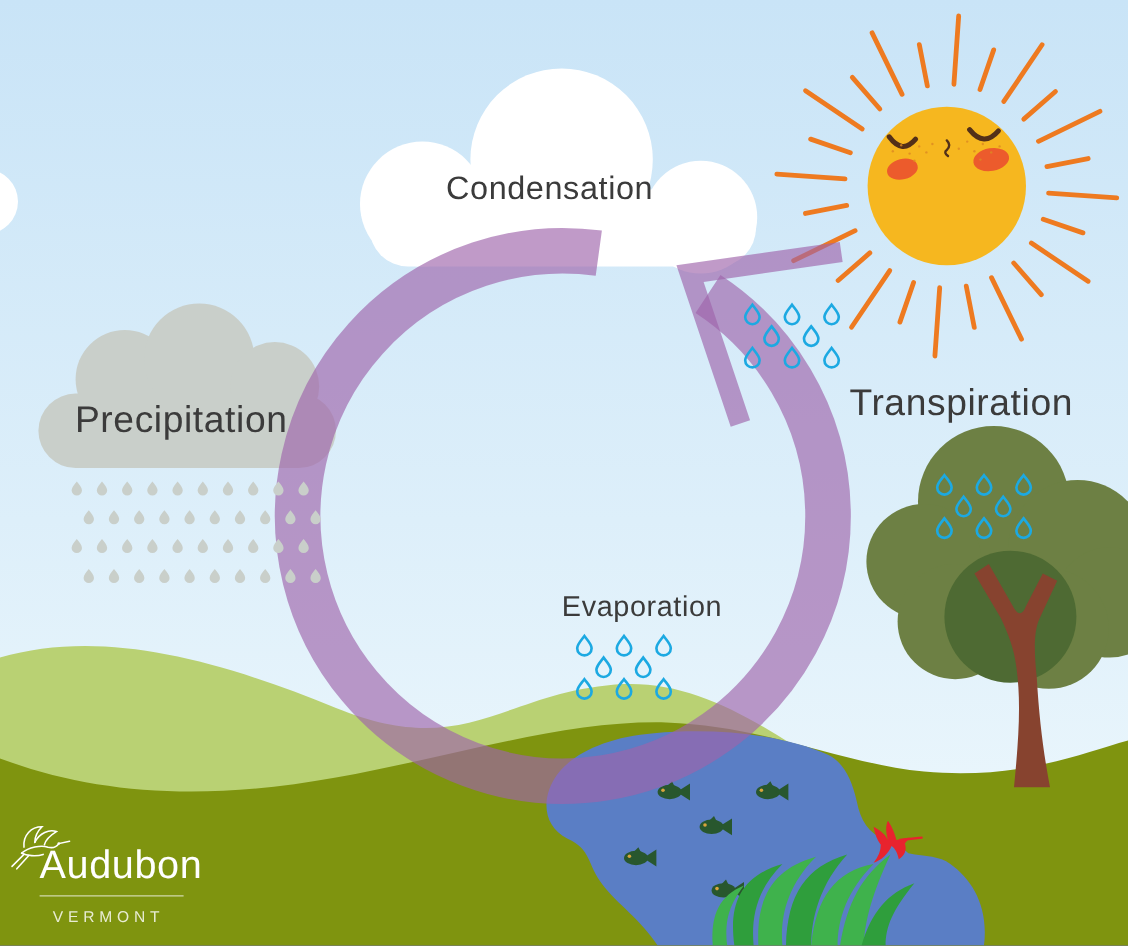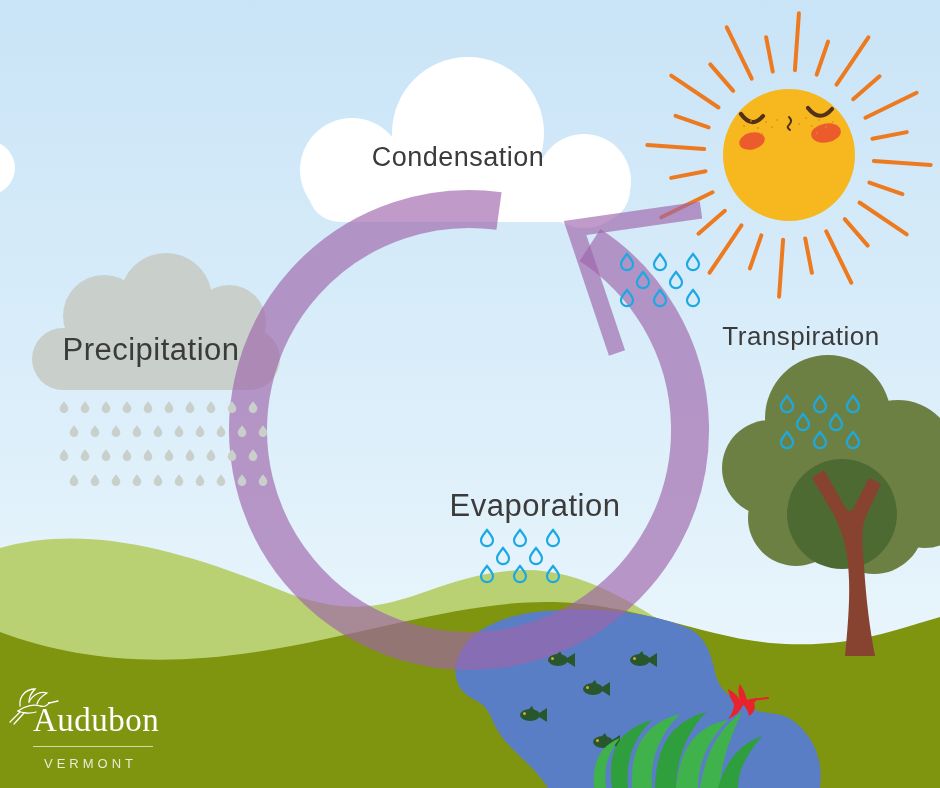--- a/index.html
+++ b/index.html
@@ -7,27 +7,27 @@
     position:relative;width:940px;height:788px;overflow:hidden;
     font-family:"Liberation Sans",sans-serif;
   }
   #scene{position:absolute;left:0;top:0;}
   .cycle-label{
     position:absolute;transform:translate(-50%,-50%);
     color:#3b3b3b;white-space:nowrap;letter-spacing:.5px;font-weight:400;
   }
   .lbl-condensation{left:458px;top:157px;font-size:27px;}
   .lbl-precipitation{left:151px;top:350px;font-size:31px;}
-  .lbl-evaporation{left:535px;top:506px;font-size:31px;}
-  .lbl-transpiration{left:801px;top:336px;font-size:26px;}
+  .lbl-evaporation{left:535px;top:506px;font-size:24px;}
+  .lbl-transpiration{left:801px;top:336px;font-size:31px;}
   #logo{position:absolute;left:6px;top:682px;width:220px;height:100px;color:#fff;}
   #logo .egret{position:absolute;left:0;top:2px;}
   #logo .brand{
     position:absolute;left:27px;top:20px;
-    font-family:Liberation Serif, serif;font-size:33px;letter-spacing:.5px;
+    font-family:Liberation Sans, sans-serif;font-size:33px;letter-spacing:.5px;
   }
   #logo .rule{position:absolute;left:27px;top:64px;width:120px;height:0;
     border-top:1.5px solid rgba(255,255,255,.65);}
   #logo .region{
     position:absolute;left:38px;top:74px;
     font-size:13px;letter-spacing:4px;color:rgba(255,255,255,.82);
   }
 </style>
 </head>
 <body>

